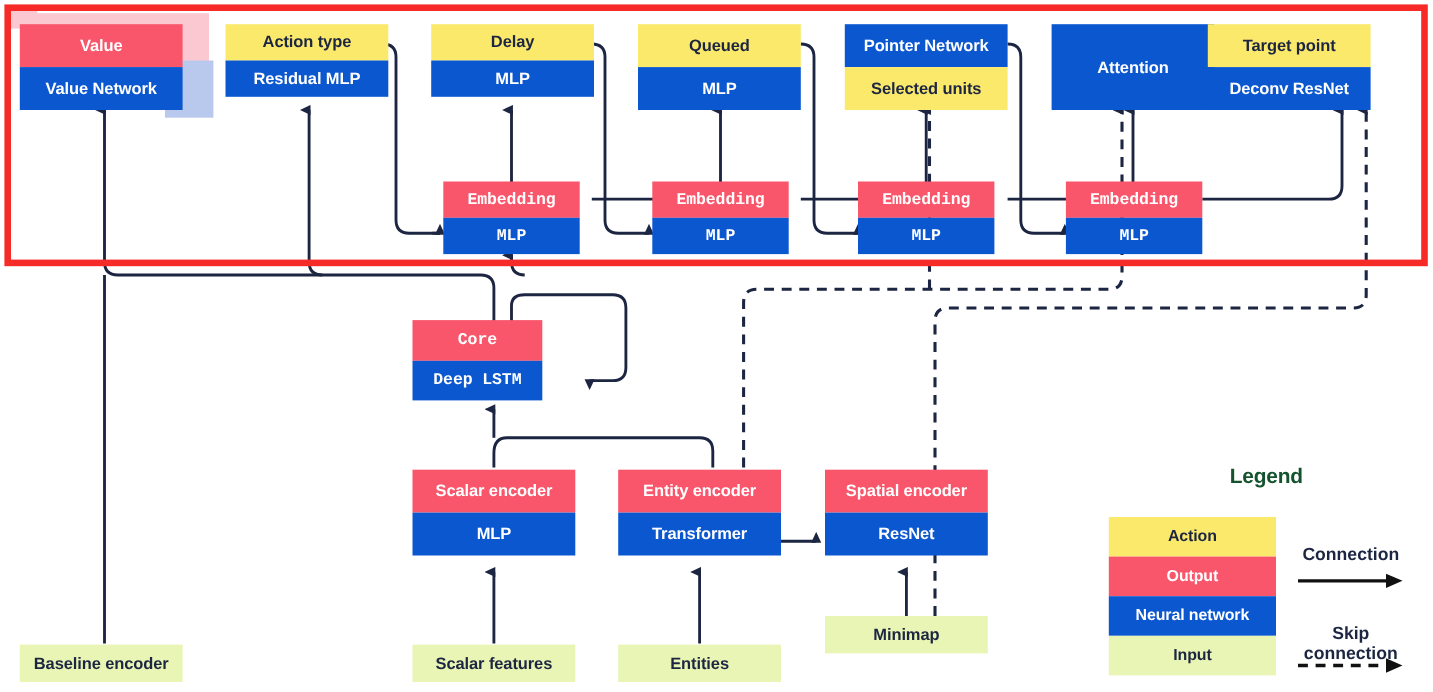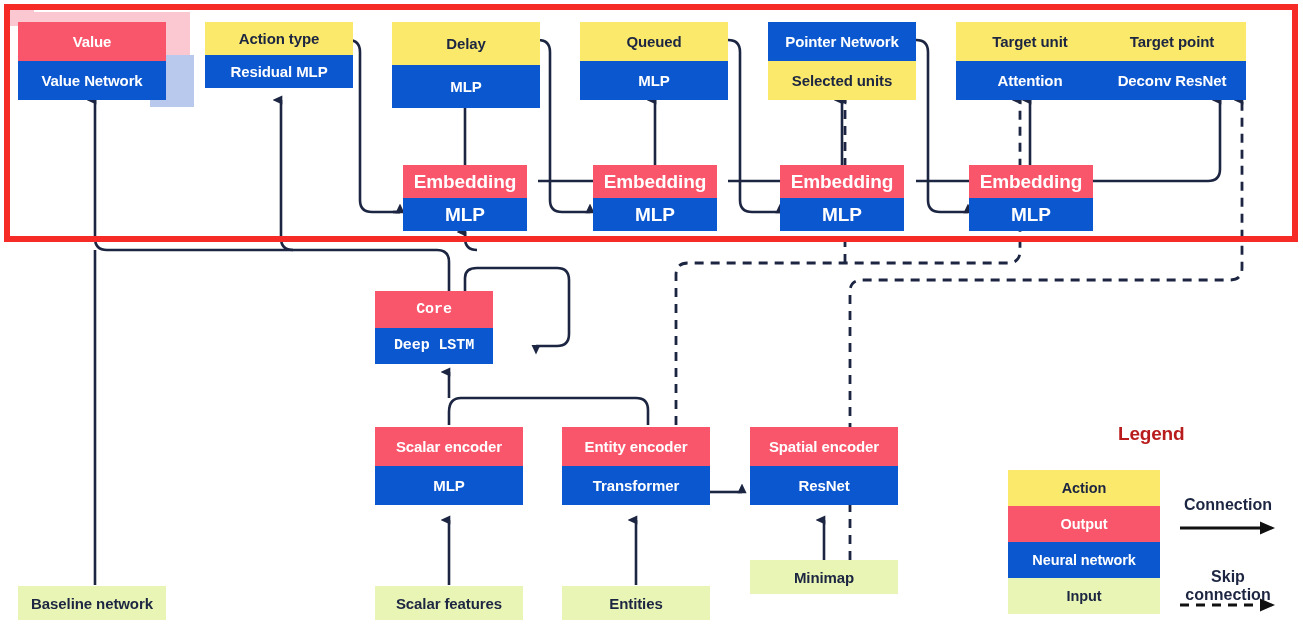--- a/index.html
+++ b/index.html
@@ -39,34 +39,34 @@
     font-weight: 700;
     letter-spacing: -0.1px;
     white-space: nowrap;
     line-height: 1;
   }
   .cell-action      { background: #FBE96B; color: #1C2541; }
   .cell-output      { background: #F9556B; color: #ffffff; }
   .cell-nn          { background: #0B57D0; color: #ffffff; }
   .cell-input       { background: #E9F5B4; color: #1C2541; }
 
-  .small-cell .node-cell { font-size: 19px; }
+  .small-cell .node-cell { font-size: 15px; font-family: Liberation Mono, monospace; }
 
   .ghost {
     position: absolute;
     pointer-events: none;
   }
   .ghost-pink { background: #FBC8D2; }
   .ghost-blue { background: #B9C9EE; }
 
   .legend-title {
     position: absolute;
     font-size: 19px;
     font-weight: 700;
-    color: #b91c1c;
+    color: #14532d;
     letter-spacing: -0.2px;
     text-align: center;
   }
   .legend-box {
     position: absolute;
     display: flex;
     flex-direction: column;
   }
   .legend-box .node-cell { font-size: 14.5px; font-weight: 700; }
 
@@ -166,37 +166,36 @@
   <div class="node-box" style="left:18px; top:22px; width:148px; height:78px;">
     <div class="node-cell cell-output">Value</div>
     <div class="node-cell cell-nn">Value Network</div>
   </div>
 
   <div class="node-box" style="left:205px; top:22px; width:148px; height:66px;">
     <div class="node-cell cell-action">Action type</div>
     <div class="node-cell cell-nn">Residual MLP</div>
   </div>
 
-  <div class="node-box" style="left:392px; top:22px; width:148px; height:86px;text-align:center;">
+  <div class="node-box" style="left:392px; top:22px; width:148px; height:66px;text-align:center;">
     <div class="node-cell cell-action">Delay</div>
     <div class="node-cell cell-nn">MLP</div>
   </div>
 
   <div class="node-box" style="left:580px; top:22px; width:148px; height:78px;">
     <div class="node-cell cell-action">Queued</div>
     <div class="node-cell cell-nn">MLP</div>
   </div>
 
   <div class="node-box" style="left:768px; top:22px; width:148px; height:78px;">
     <div class="node-cell cell-nn">Pointer Network</div>
     <div class="node-cell cell-action">Selected units</div>
   </div>
 
   <div class="node-box" style="left:956px; top:22px; width:148px; height:78px;">
-    <div class="node-cell cell-action">Target unit</div>
     <div class="node-cell cell-nn">Attention</div>
   </div>
 
   <div class="node-box" style="left:1098px; top:22px; width:148px; height:78px;">
     <div class="node-cell cell-action">Target point</div>
     <div class="node-cell cell-nn">Deconv ResNet</div>
   </div>
 
   <div class="node-box small-cell" style="left:403px; top:165px; width:124px; height:66px;">
     <div class="node-cell cell-output">Embedding</div>
@@ -232,21 +231,21 @@
     <div class="node-cell cell-output">Entity encoder</div>
     <div class="node-cell cell-nn">Transformer</div>
   </div>
 
   <div class="node-box" style="left:750px; top:427px; width:148px; height:78px;text-align:right;">
     <div class="node-cell cell-output">Spatial encoder</div>
     <div class="node-cell cell-nn">ResNet</div>
   </div>
 
   <div class="node-box" style="left:18px; top:586px; width:148px; height:34px;">
-    <div class="node-cell cell-input">Baseline network</div>
+    <div class="node-cell cell-input">Baseline encoder</div>
   </div>
 
   <div class="node-box" style="left:375px; top:586px; width:148px; height:34px;">
     <div class="node-cell cell-input">Scalar features</div>
   </div>
 
   <div class="node-box" style="left:562px; top:586px; width:148px; height:34px;">
     <div class="node-cell cell-input">Entities</div>
   </div>
 

